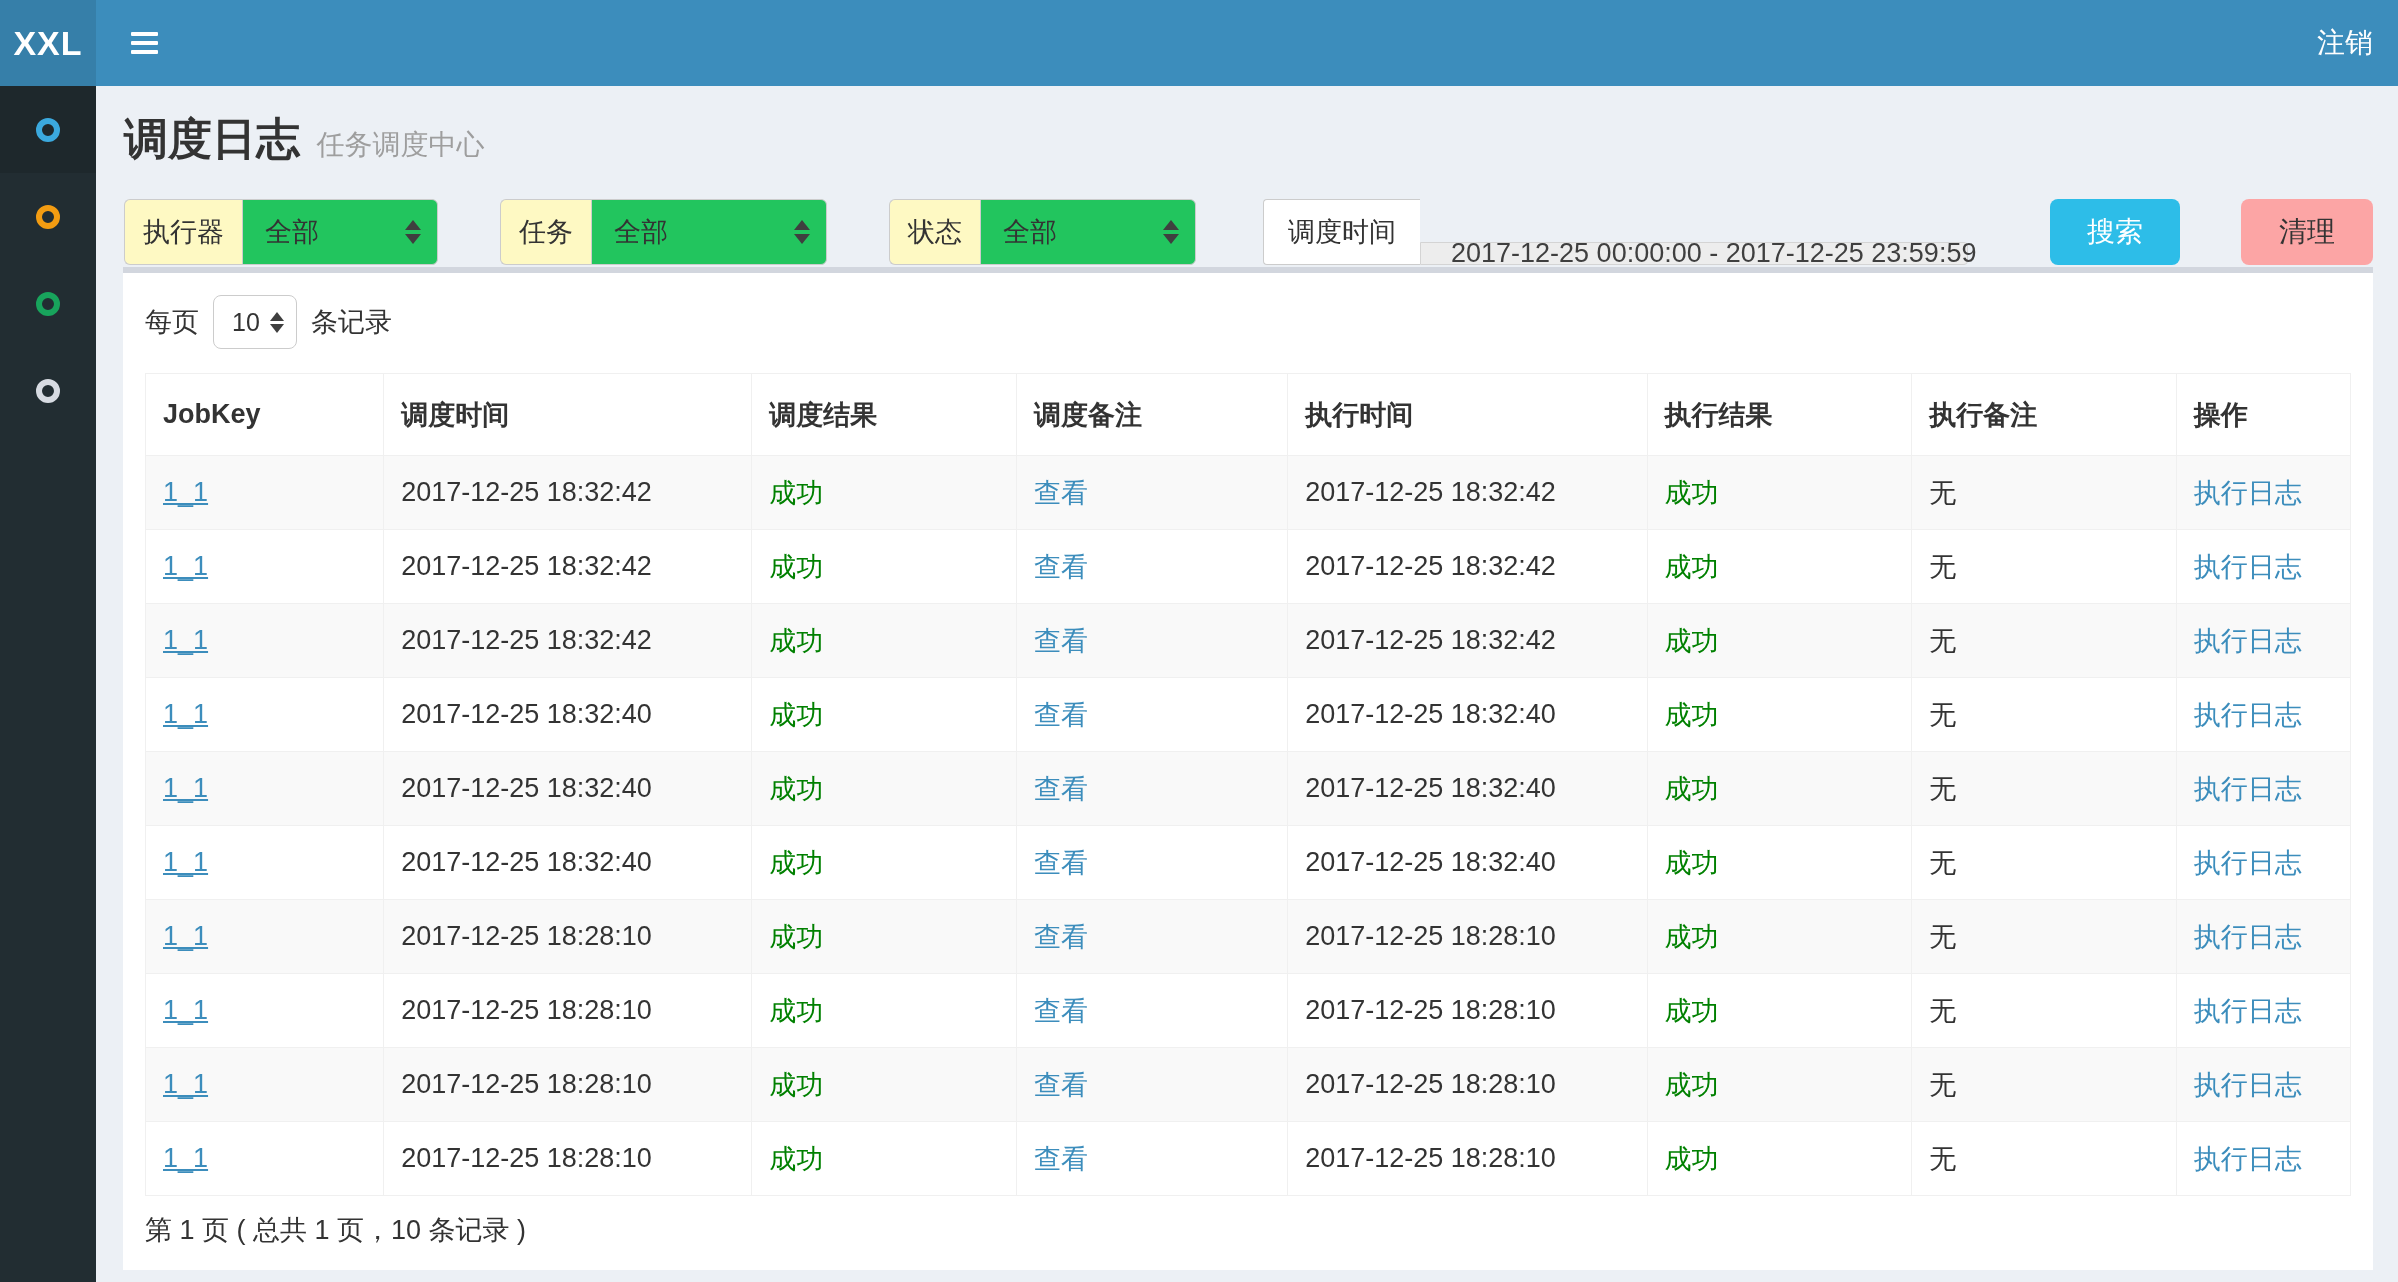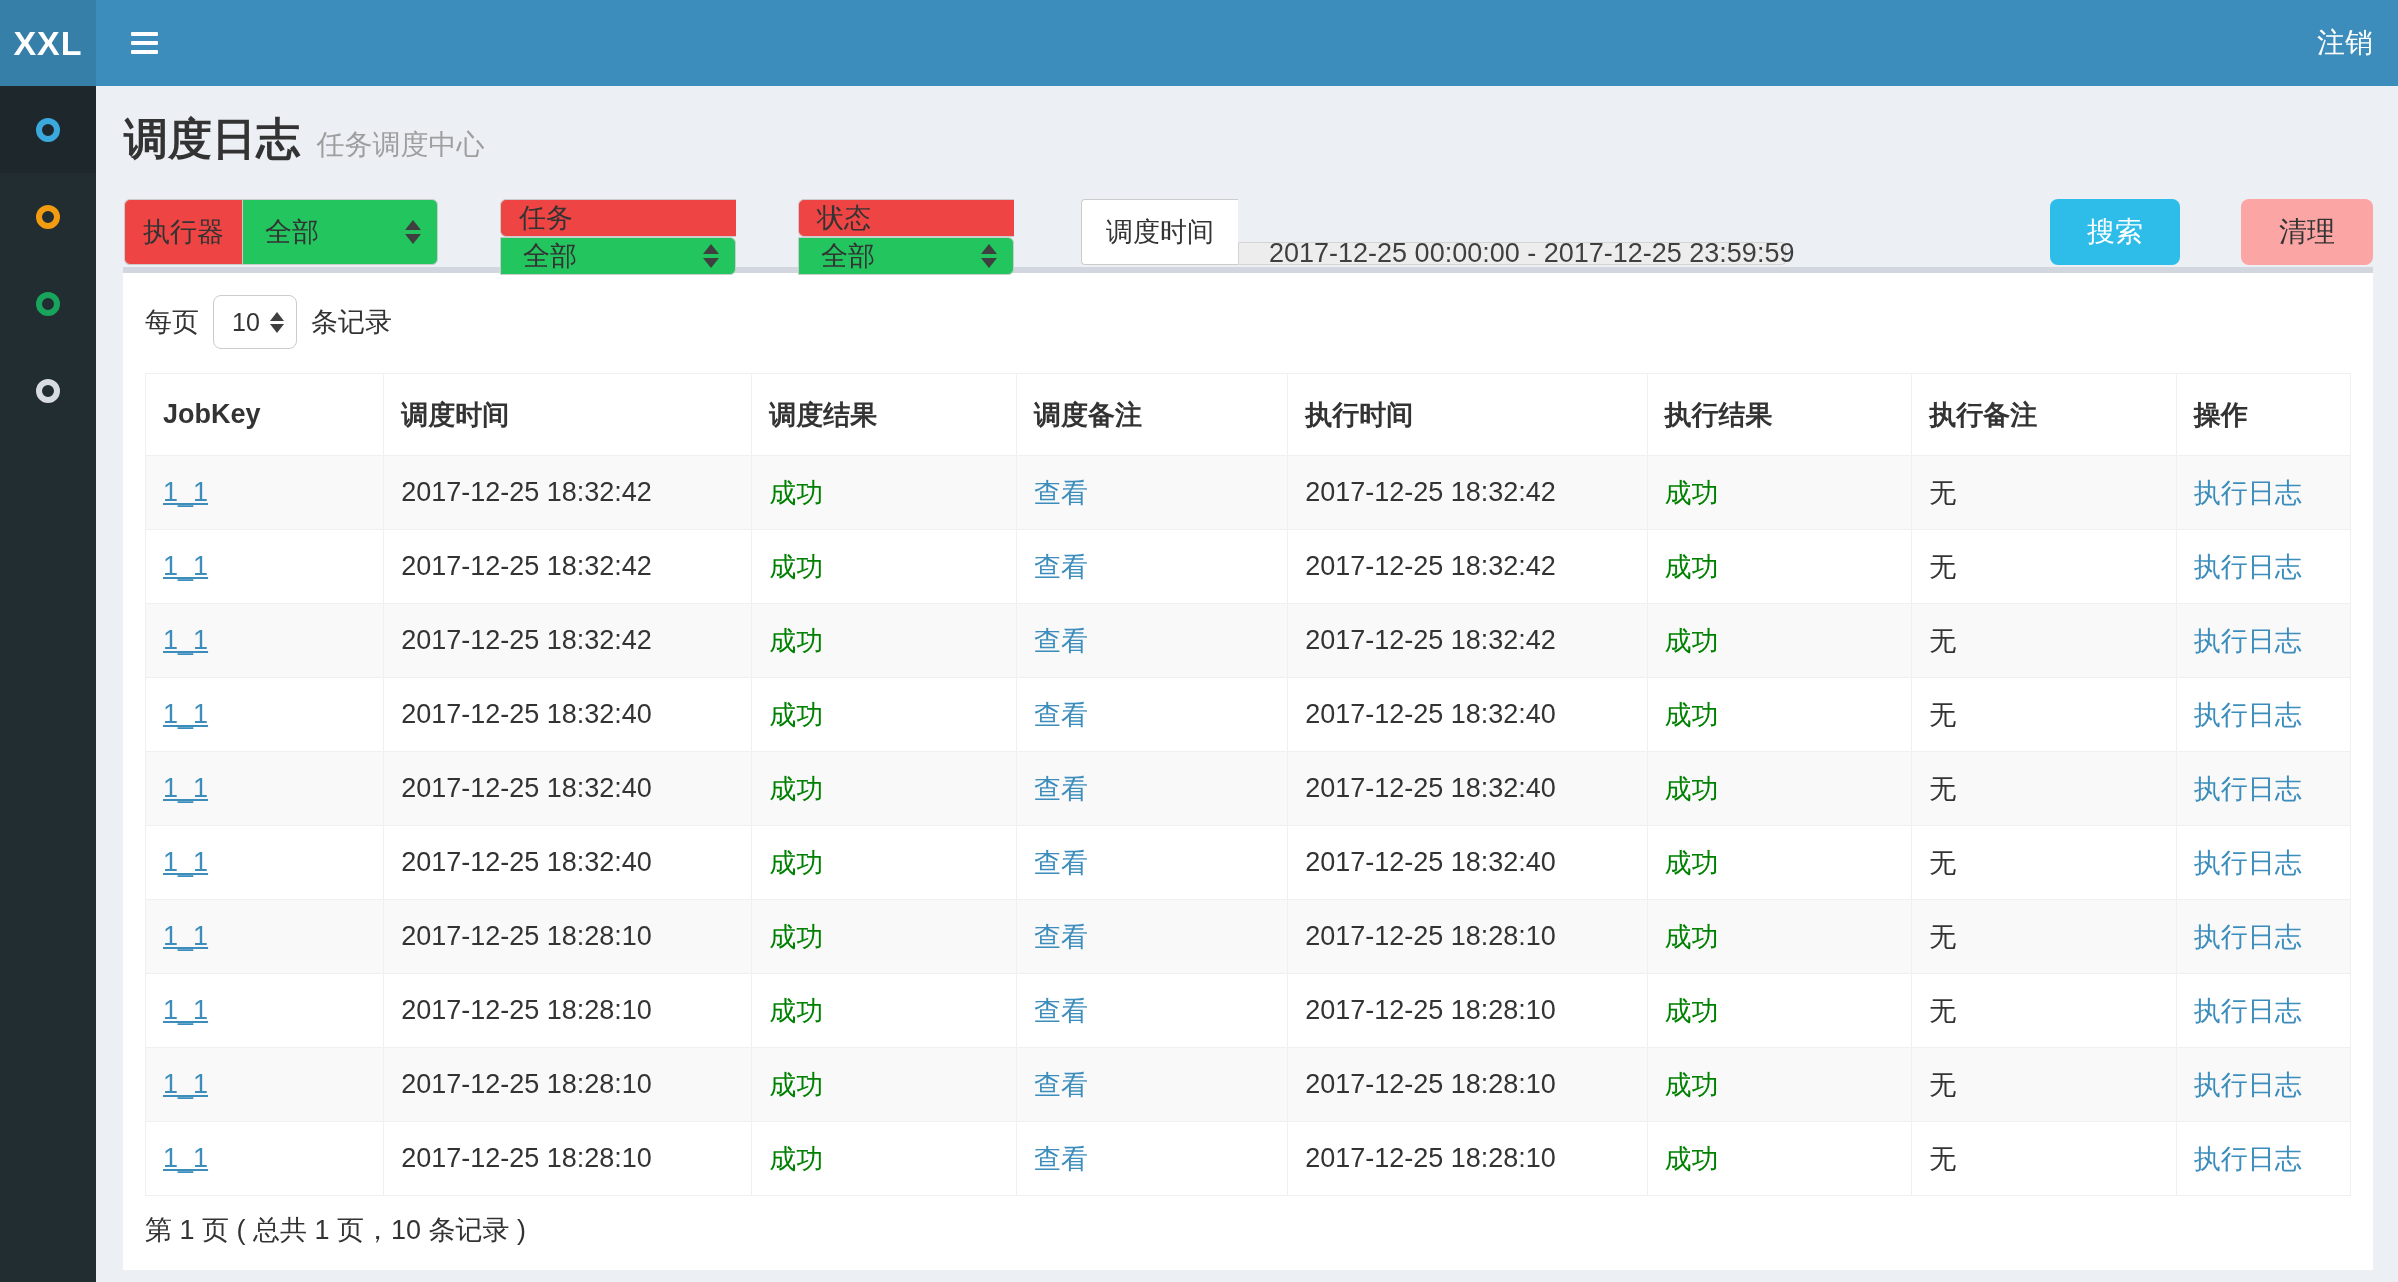--- a/index.html
+++ b/index.html
@@ -23,26 +23,26 @@
   .side-item.active { background:#1e282c; }
   .circle { width:24px; height:24px; border:6px solid #fff; border-radius:50%; }
   
   .content { margin-left:96px; padding-top:86px; }
   .page-header { padding:24px 25px 0 28px; }
   .title { font-size:44px; font-weight:600; color:#333; }
   .subtitle { font-size:28px; color:#9e9e9e; margin-left:12px; }
   
   .filter-row { display:flex; align-items:stretch; height:66px; margin:30px 25px 2px 28px; }
   .igroup { display:flex; }
-  .iaddon { background:#ef4444; border:1px solid #ccc; border-right:none; border-radius:6px 0 0 6px;
+  .iaddon { background:#fef9c3; border:1px solid #ccc; border-right:none; border-radius:6px 0 0 6px;
             font-size:27px; color:#333; display:flex; align-items:center; padding:0 18px; white-space:nowrap; }
   .iselect { background:#22c55e; border:1px solid #ccc; border-radius:0 6px 6px 0; font-size:27px; color:#333;
              display:flex; align-items:center; justify-content:space-between; padding:0 16px 0 22px; cursor:pointer; }
   .w-exec { width:196px; } .w-job { width:236px; } .w-status { width:216px; }
-  .gap { margin-left:62px;flex-direction:column; } .gap-lg { margin-left:67px; }
+  .gap { margin-left:62px; } .gap-lg { margin-left:67px; }
   .stepper { display:flex; flex-direction:column; gap:4px; align-items:center; }
   .tri-up   { width:0; height:0; border-left:8px solid transparent; border-right:8px solid transparent; border-bottom:10px solid #3f3f3f; }
   .tri-down { width:0; height:0; border-left:8px solid transparent; border-right:8px solid transparent; border-top:10px solid #3f3f3f; }
   .time-label { background:#fff; border:1px solid #ccc; border-right:none; border-radius:4px 0 0 4px;
                 font-size:27px; display:flex; align-items:center; padding:0 24px; white-space:nowrap; }
   .time-input { width:548px; background:#ededed; border:1px solid #d4d4d4; border-radius:0 4px 4px 0;
                 font-size:27px; color:#3f3f3f; display:flex; align-items:center; padding-left:30px; white-space:nowrap;margin-top:43px; }
   .btn { height:66px; border:none; border-radius:8px; font-size:28px; display:flex; align-items:center;
          justify-content:center; cursor:pointer; font-family:inherit; }
   .btn-search { margin-left:auto; width:130px; background:#2dbde8; color:#fff; }

